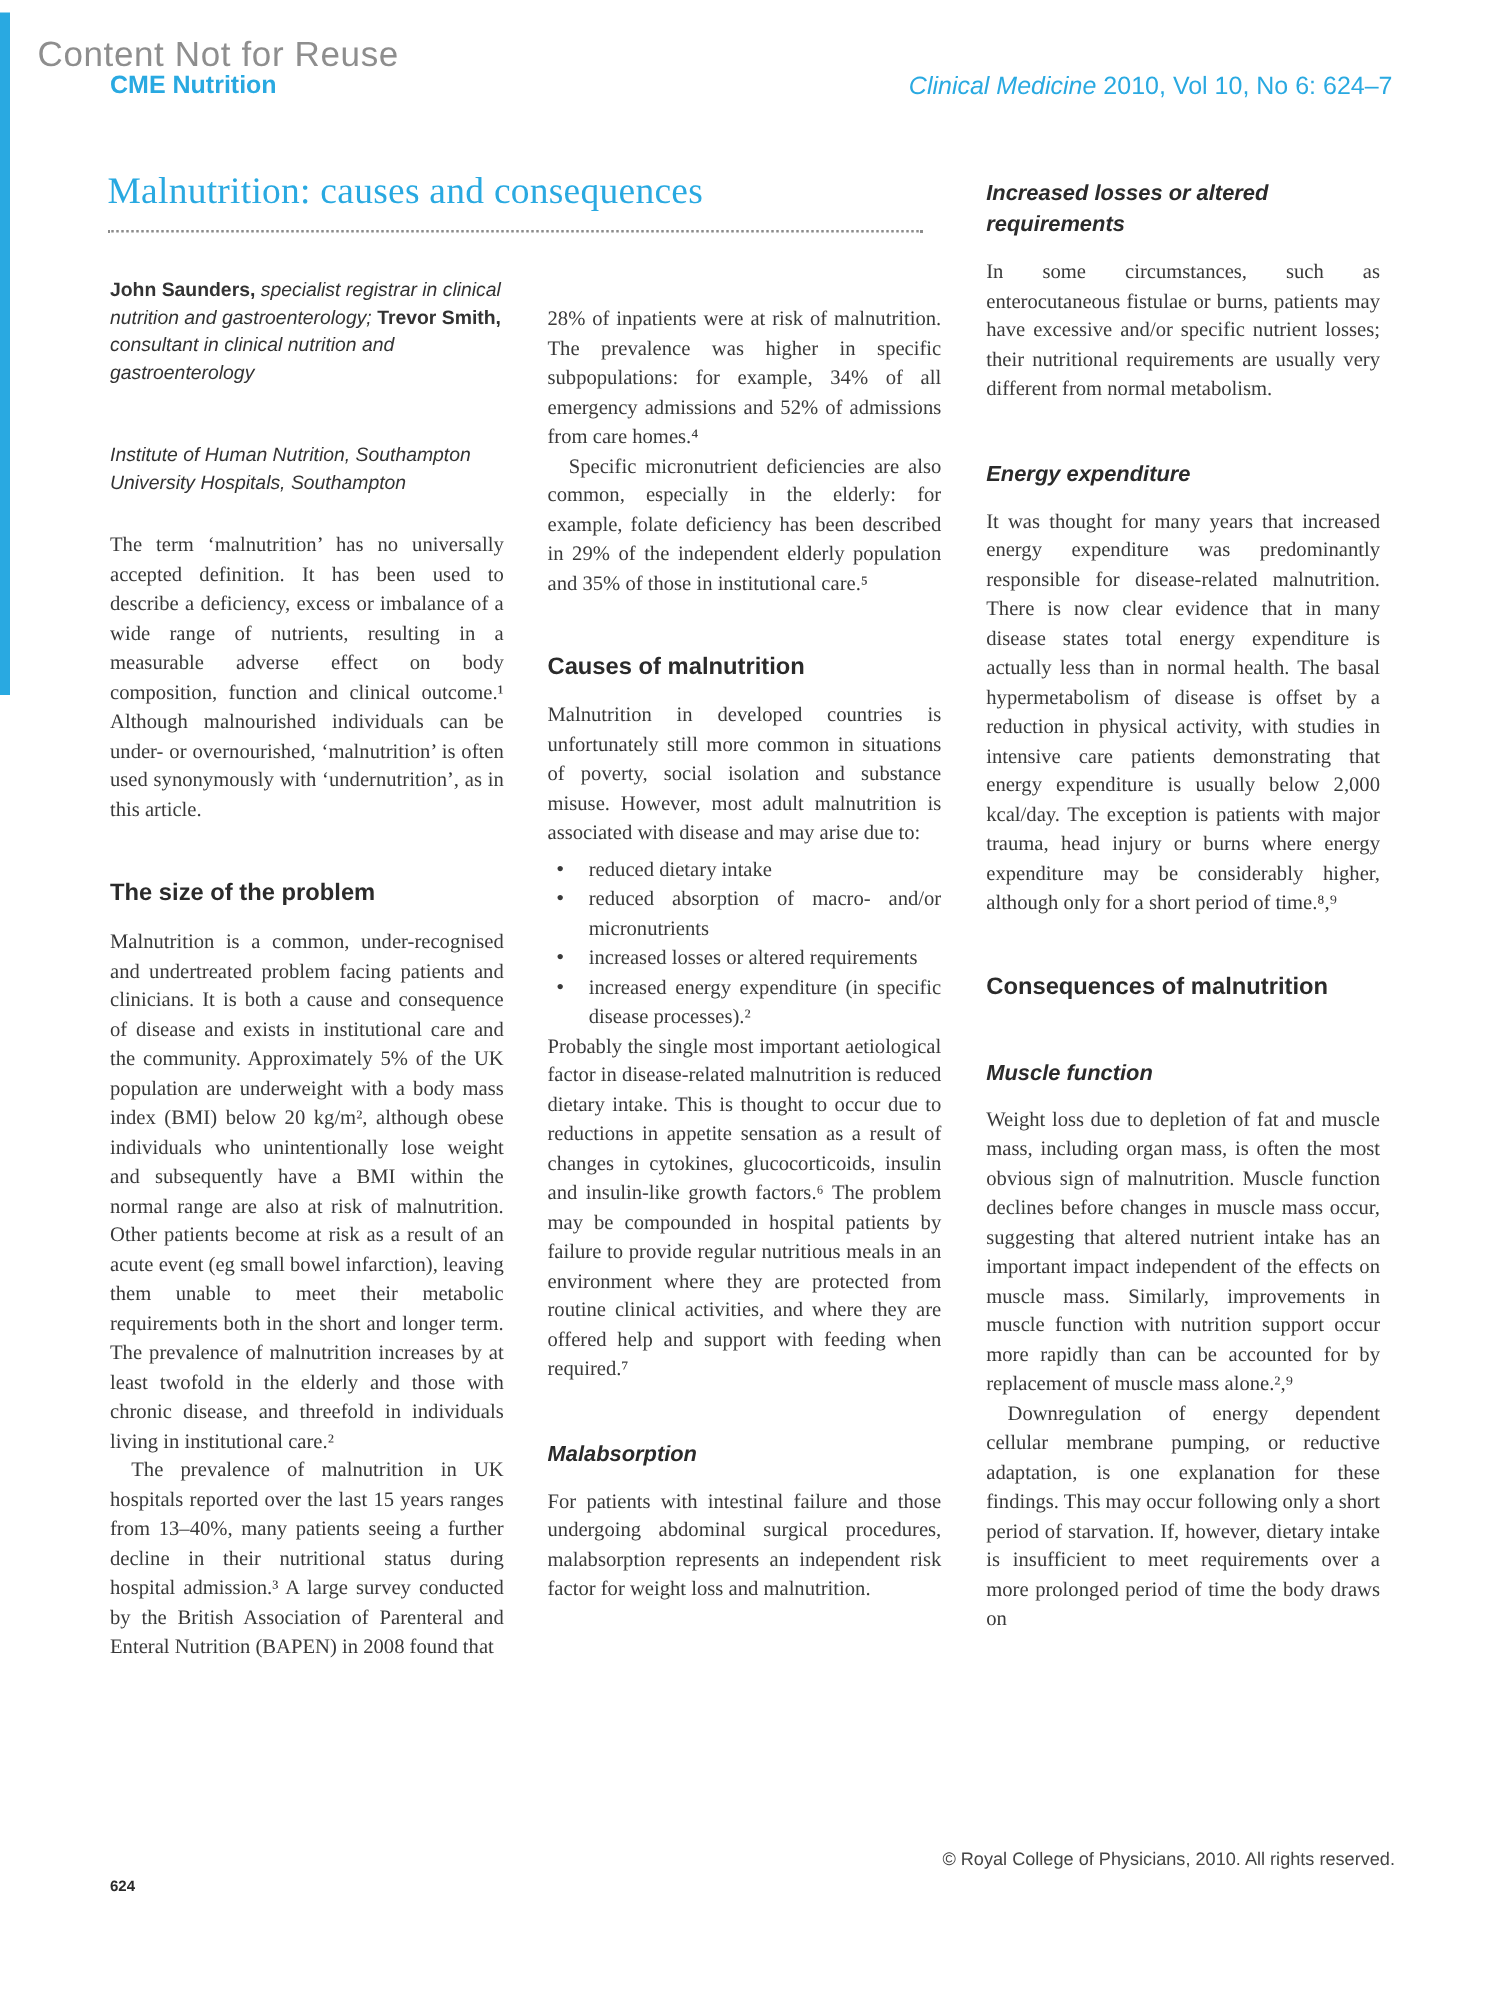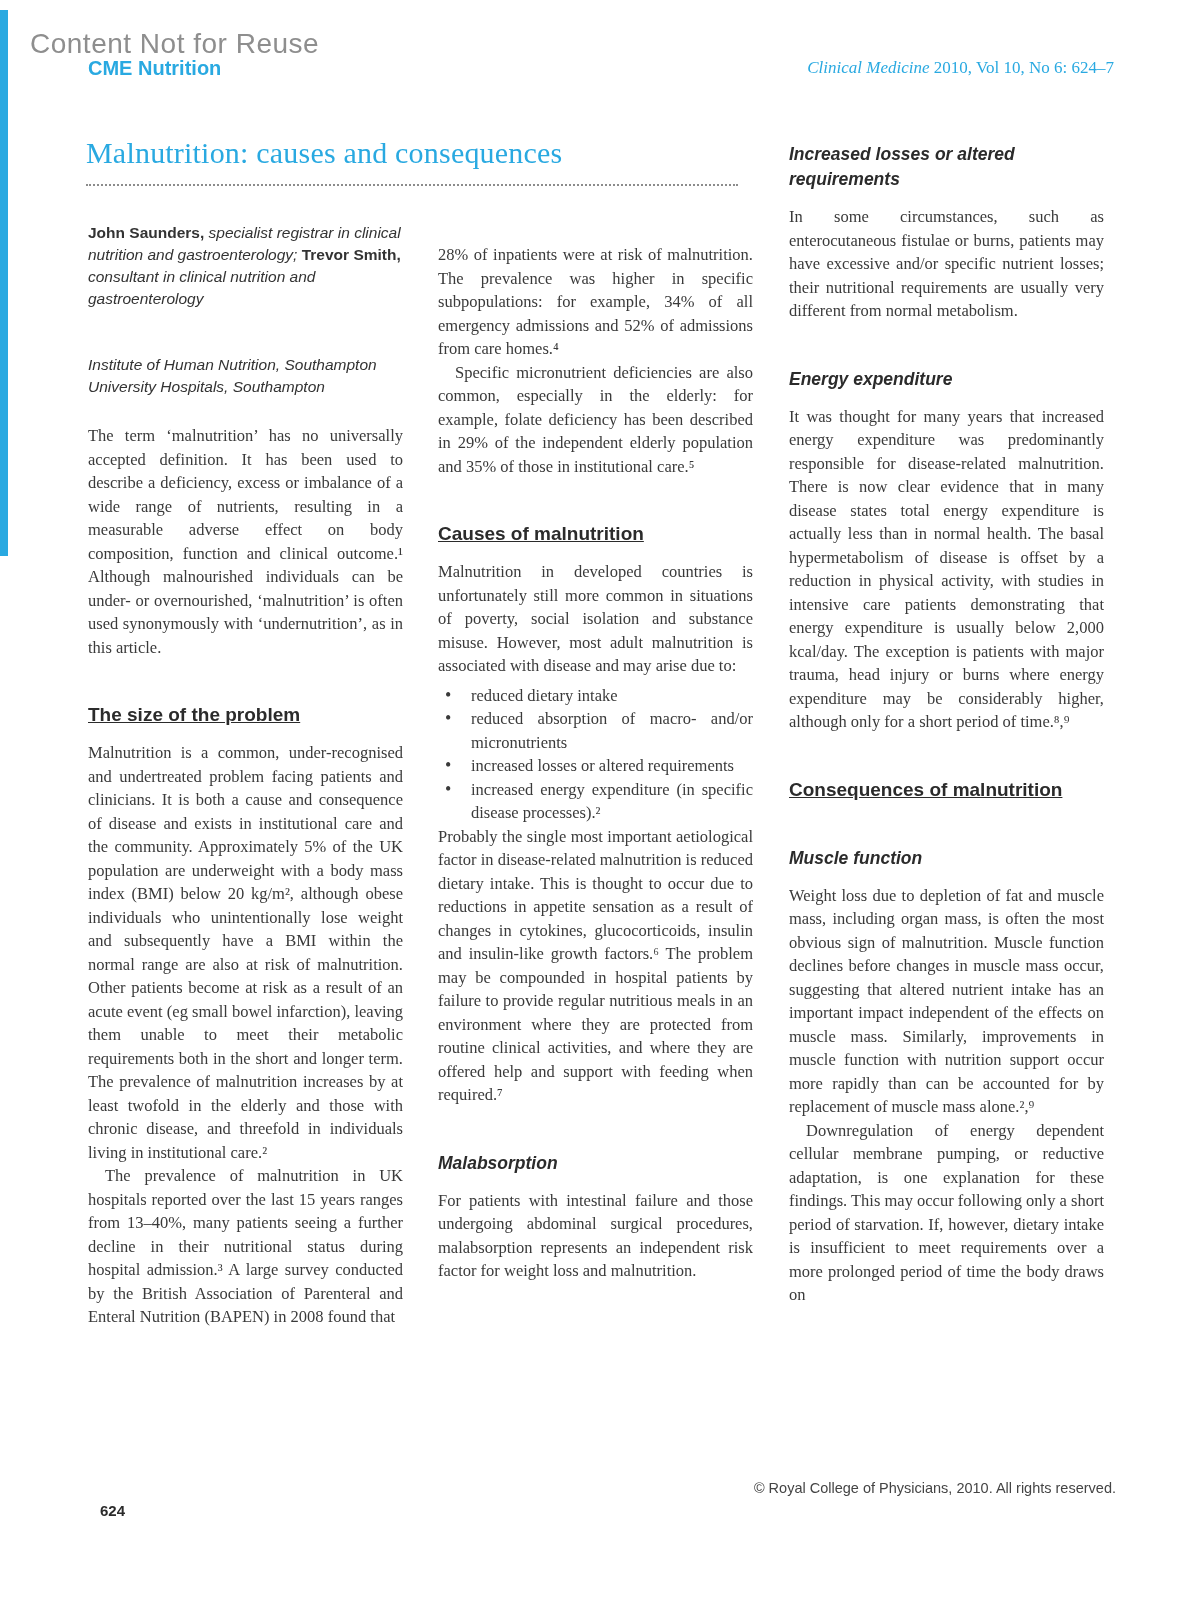--- a/index.html
+++ b/index.html
@@ -17,22 +17,22 @@
     font-family:"Liberation Sans", sans-serif;
     font-size:28px; color:#8e8e8e; letter-spacing:0.5px;
   }
   .section-label {
     position:absolute; left:88px; top:57px;
     font-family:"Liberation Sans", sans-serif;
     font-weight:bold; font-size:20px; color:#29a9e1;
   }
   .journal-ref {
     position:absolute; right:86px; top:58px;
-    font-family:Liberation Serif, serif;
-    font-size:17px; color:#29a9e1; text-align:right;
+    font-family:Liberation Sans, sans-serif;
+    font-size:20px; color:#29a9e1; text-align:right;
   }
   .journal-ref .jname { font-style:italic; }
   .page-title {
     position:absolute; left:86px; top:136px;
     font-family:Liberation Serif, serif;
     font-size:30px; color:#29a9e1; letter-spacing:0.2px;
   }
   .title-rule {
     position:absolute; left:86px; top:184px; width:652px; height:0;
     border-top:2px dotted #8c8c8c;
@@ -43,21 +43,21 @@
     text-align:justify;
   }
   #col1 { left:88px;  top:222px; }
   #col2 { left:438px; top:222px;margin-top:21px; }
   #col3 { left:789px; top:142px; }
   .col p { margin:0; }
   .ind { text-indent:17px; }
   .h-sans {
     font-family:"Liberation Sans", sans-serif;
     font-weight:bold; font-size:19px; line-height:24px; color:#2b2b2b;
-    margin:44px 0 14px 0; text-align:left;text-decoration:underline;
+    margin:44px 0 14px 0; text-align:left;
   }
   .h-ital {
     font-family:"Liberation Sans", sans-serif;
     font-weight:bold; font-style:italic; font-size:17.5px; line-height:25px;
     color:#2b2b2b; margin:44px 0 13px 0; text-align:left;
   }
   .mt0 { margin-top:0; }
   .byline {
     font-family:"Liberation Sans", sans-serif;
     font-size:15.5px; line-height:22px; color:#333; text-align:left;
@@ -72,21 +72,21 @@
   .first-body { margin-top:26px !important; }
   ul.blist { list-style:none; margin:6px 0 0 0; padding:0; }
   ul.blist li { position:relative; padding-left:33px; }
   ul.blist li::before {
     content:"\2022"; position:absolute; left:7px; top:0;
     font-size:18px; color:#3a3a3a;
   }
   .footer-pageno {
     position:absolute; left:88px; top:1502px;
     font-family:"Liberation Sans", sans-serif;
-    font-weight:bold; font-size:15px; color:#2b2b2b;margin-left:12px;
+    font-weight:bold; font-size:12px; color:#2b2b2b;
   }
   .footer-copy {
     position:absolute; right:84px; top:1480px;
     font-family:"Liberation Sans", sans-serif;
     font-size:14.5px; color:#444;
   }
 </style>
 </head>
 <body>
 

